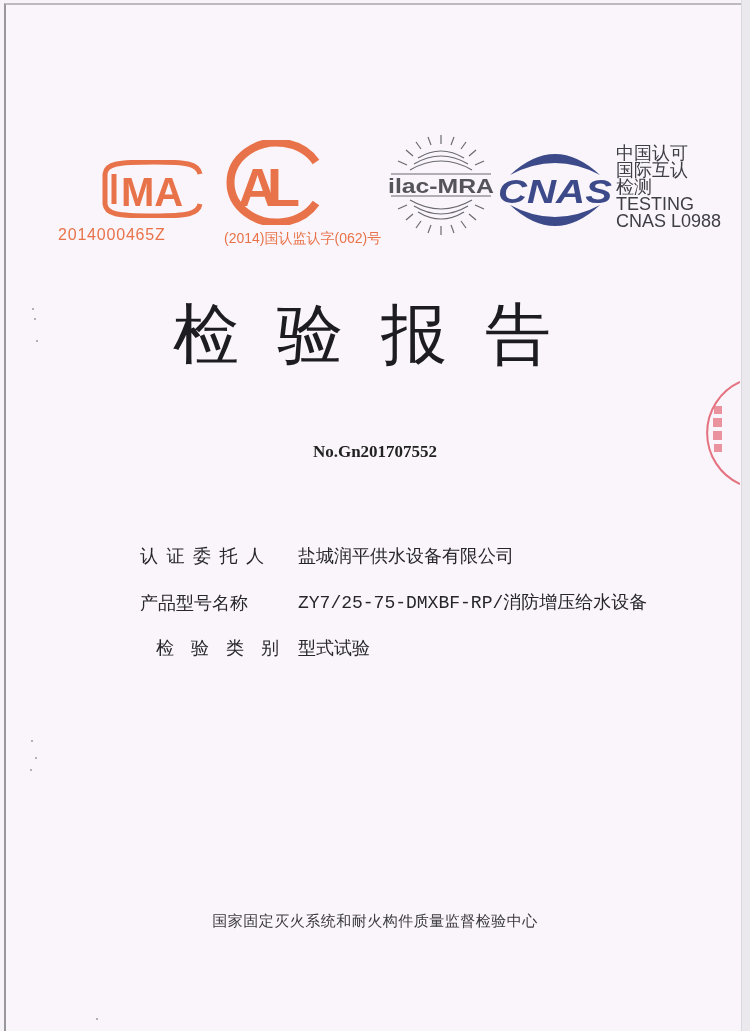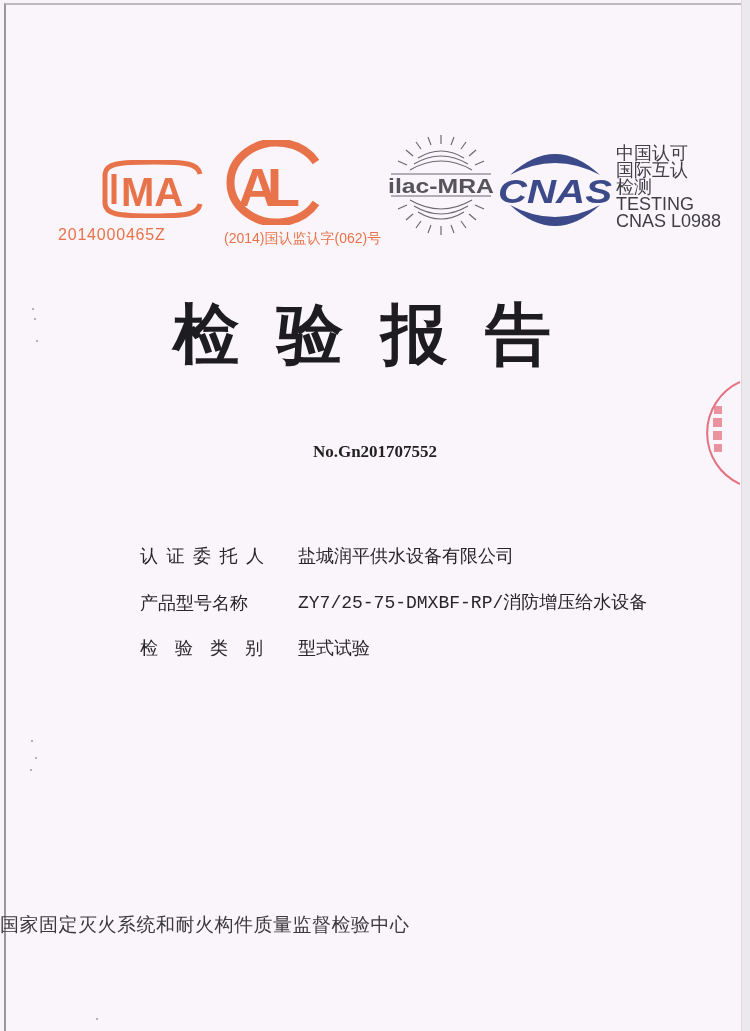--- a/index.html
+++ b/index.html
@@ -40,21 +40,21 @@
     
     .cnas { left: 498px; top: 147px; width: 114px; height: 84px; }
     .cnas-text {
       left: 616px; top: 145px; width: 120px; font-size: 18px; line-height: 17px;
       color: #3e3e44; font-family: "Liberation Sans", sans-serif;
     }
     .cnas-text div { white-space: nowrap; }
 
     .title {
       left: 0; width: 750px; top: 290px; text-align: center;
-      font-size: 66px; font-weight: bold; color: #1d1c20; letter-spacing: 38px;
+      font-size: 66px; font-weight: normal; color: #1d1c20; letter-spacing: 38px;
       padding-left: 12px; box-sizing: border-box;
       font-family: "DejaVu Sans", sans-serif;
     }
     .report-no {
       left: 0; width: 750px; top: 442px; text-align: center;
       font-size: 17px; font-weight: bold; color: #222;
       font-family: "Liberation Serif", serif;
     }
 
     .row { left: 140px; font-size: 18px; color: #27262b; height: 26px; line-height: 26px; }
@@ -64,25 +64,25 @@
     }
     .row .val {
       position: absolute; left: 158px; white-space: nowrap;
       font-family: "DejaVu Sans", sans-serif;
     }
     .row .val.mono { font-family: "Liberation Mono", "DejaVu Sans Mono", monospace; }
     .row1 { top: 543px; }
     .row2 { top: 590px; }
     .row3 { top: 635px; }
     .lbl.spaced5 { letter-spacing: 8.5px; }
-    .lbl.spaced4 { letter-spacing: 17px; }
+    .lbl.spaced4 { letter-spacing: 17px; margin-left: 16px; }
 
     .footer {
-      left: 0; width: 750px; top: 912px; text-align: left;
-      font-size: 19px; color: #3a393e; letter-spacing: 0.5px;
+      left: 0; width: 750px; top: 912px; text-align: center;
+      font-size: 15px; color: #3a393e; letter-spacing: 0.5px;
       font-family: "DejaVu Sans", sans-serif;
     }
 
     .stamp {
       right: 10px; top: 378px; width: 40px; height: 110px; overflow: hidden;
     }
     .specks span {
       position: absolute; width: 2px; height: 2px; background: #9b98a0; border-radius: 1px;
     }
   </style>

